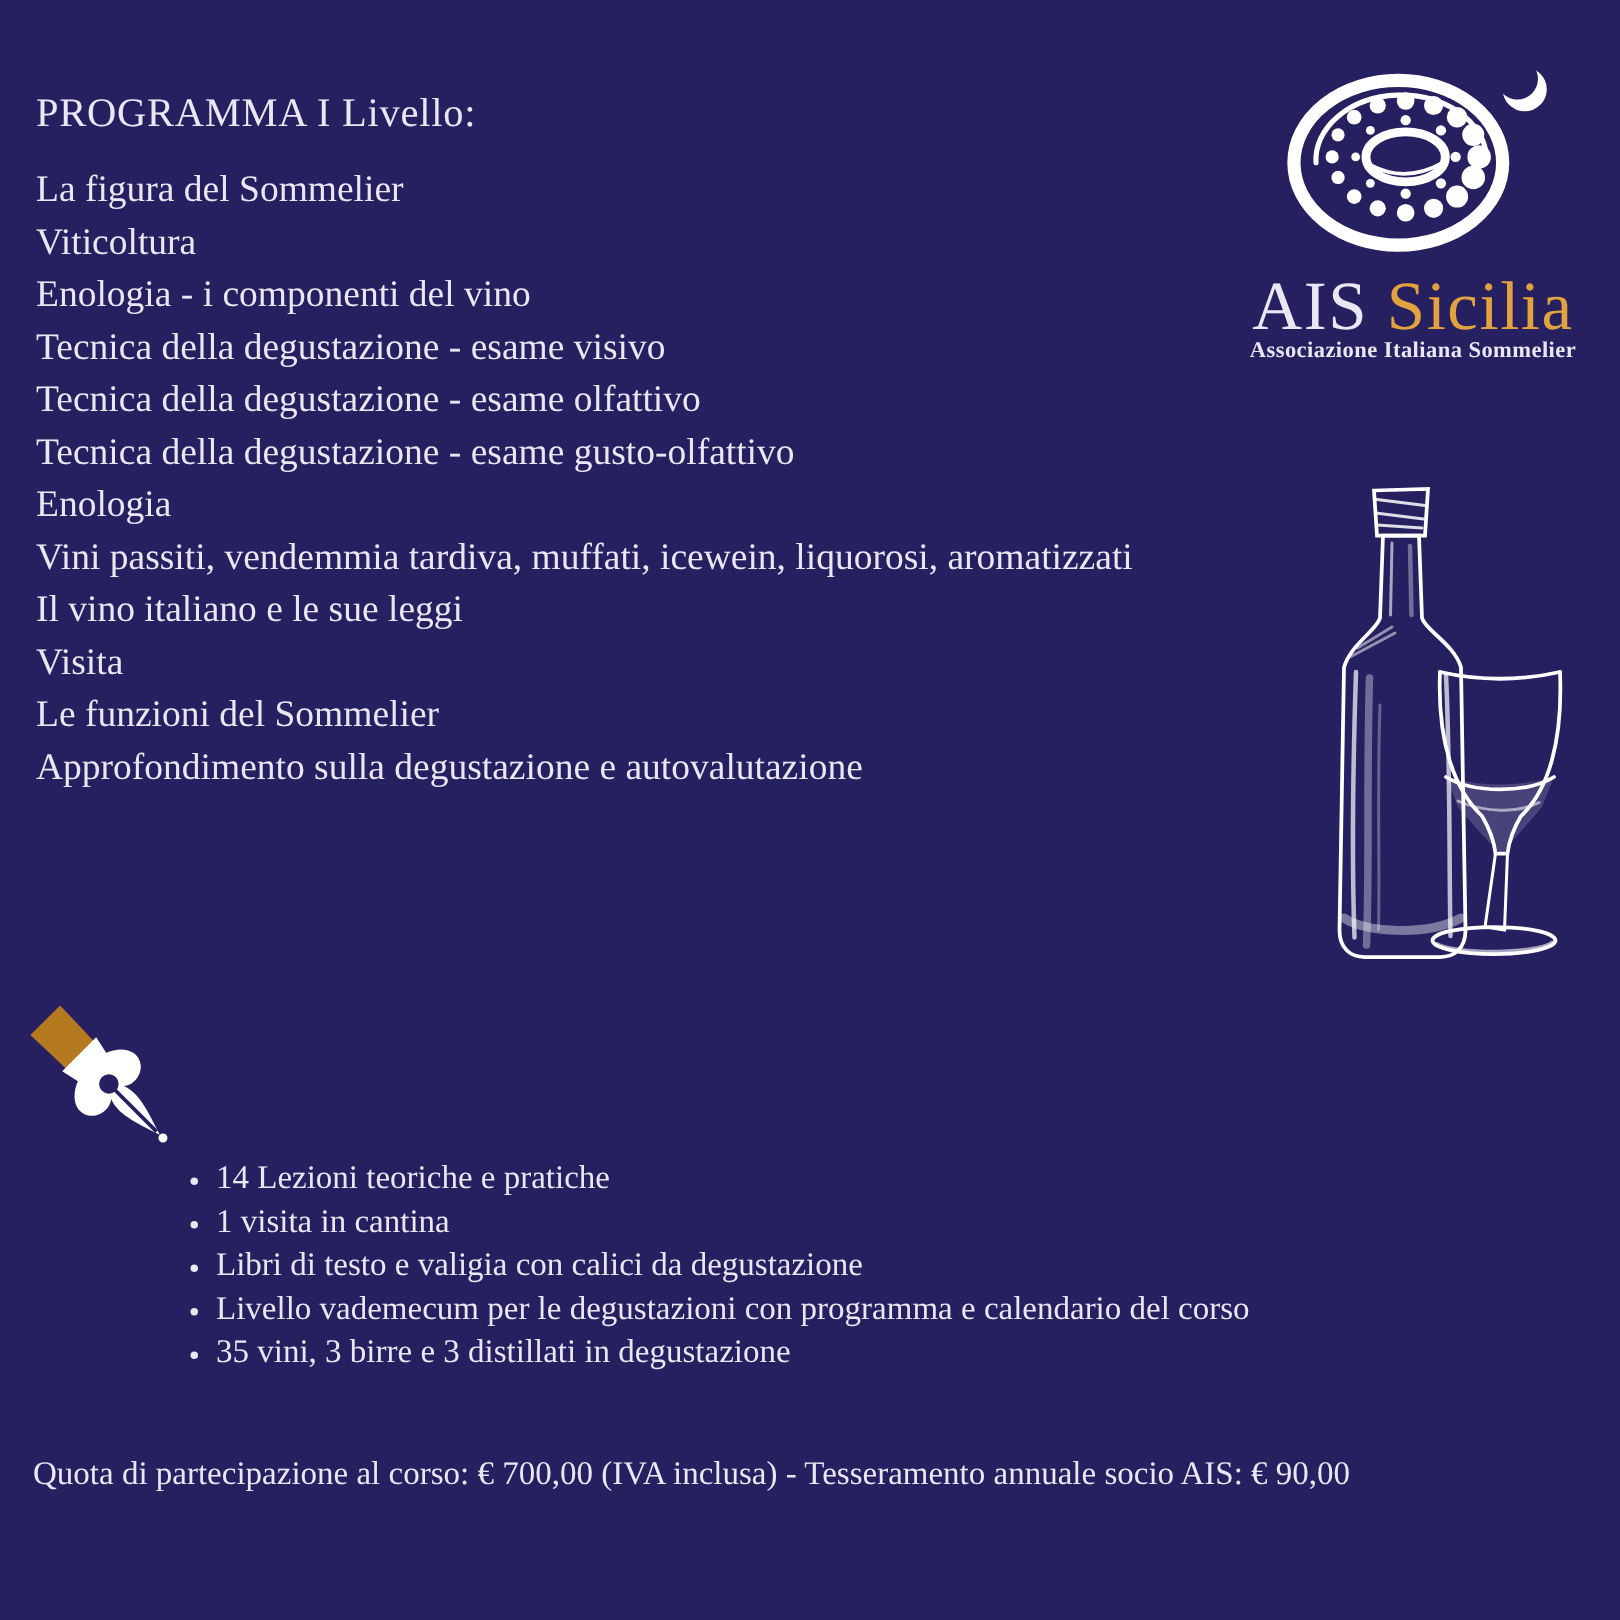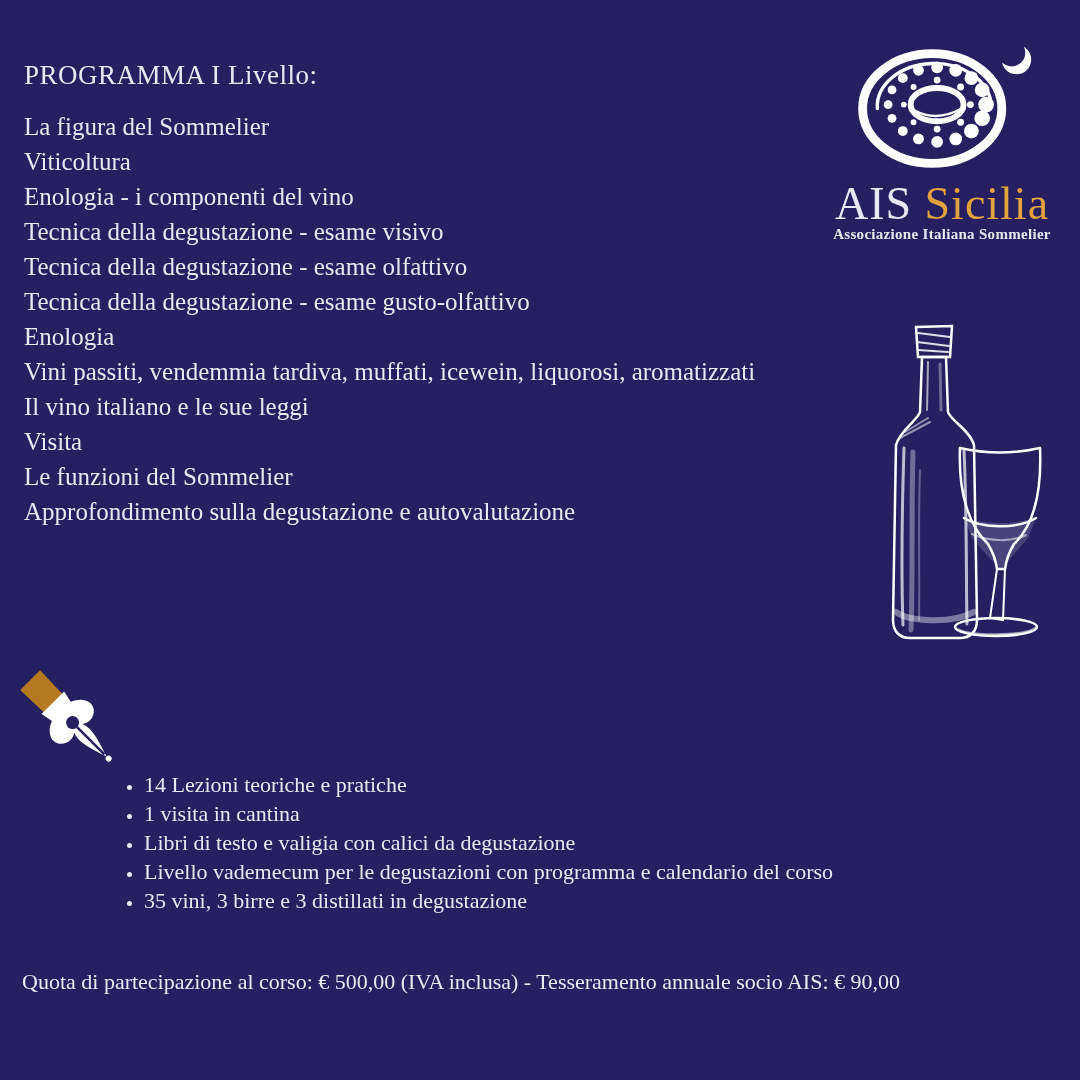--- a/index.html
+++ b/index.html
@@ -200,15 +200,15 @@
   <section class="details">
     <ul class="details-list">
       <li>14 Lezioni teoriche e pratiche</li>
       <li>1 visita in cantina</li>
       <li>Libri di testo e valigia con calici da degustazione</li>
       <li>Livello vademecum per le degustazioni con programma e calendario del corso</li>
       <li>35 vini, 3 birre e 3 distillati in degustazione</li>
     </ul>
   </section>
 
-  <div class="footer">Quota di partecipazione al corso: € 500,00 (IVA inclusa)  - Tesseramento annuale socio AIS: € 90,00</div>
+  <div class="footer">Quota di partecipazione al corso: € 700,00 (IVA inclusa)  - Tesseramento annuale socio AIS: € 90,00</div>
 
 </div>
 
 </body></html>

